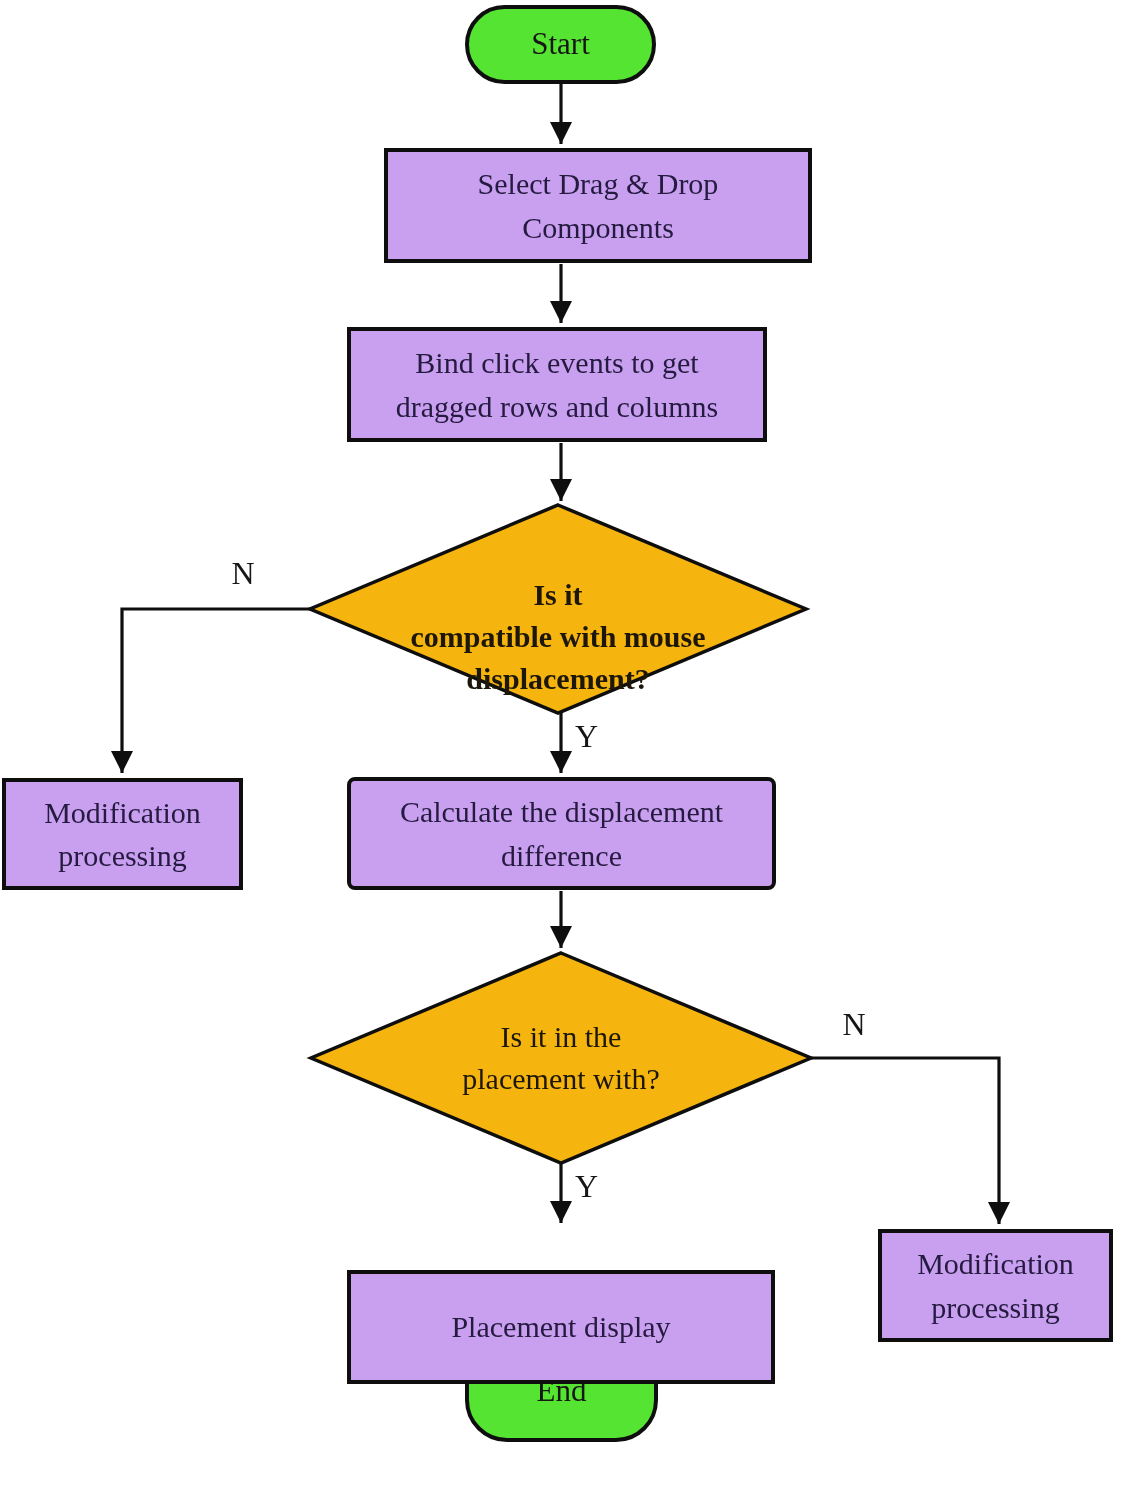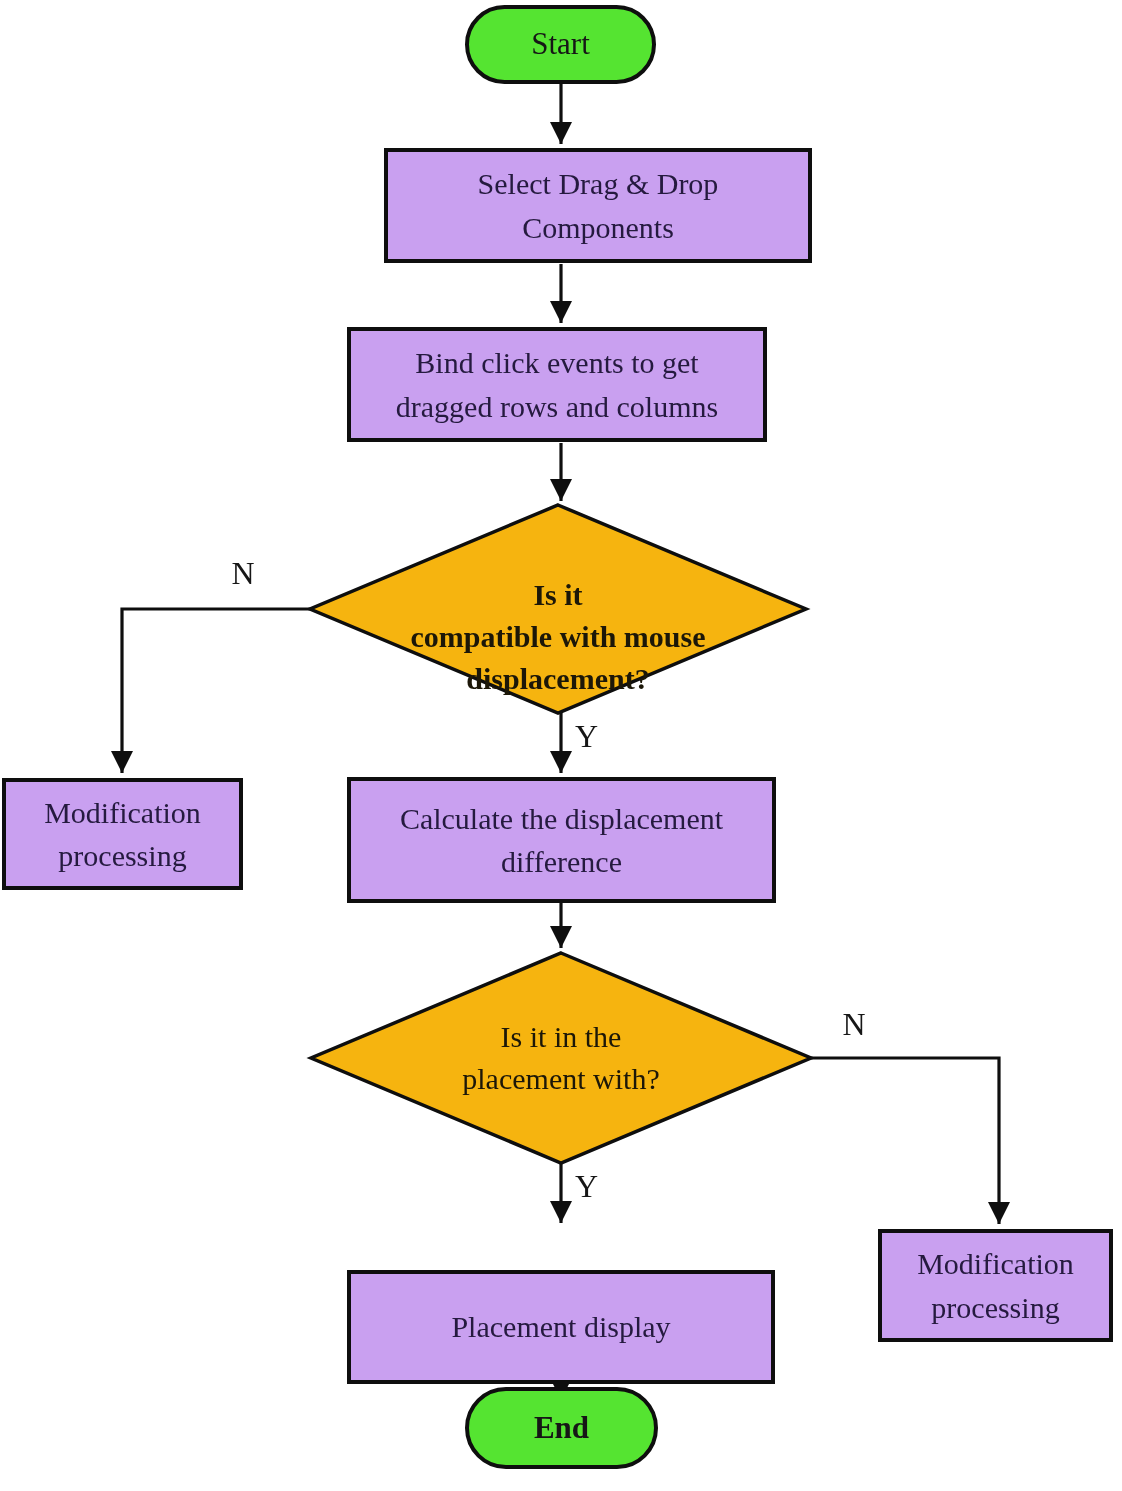--- a/index.html
+++ b/index.html
@@ -83,32 +83,32 @@
     <polyline points="811,1058 999,1058 999,1224" fill="none" stroke="#0e0e0e" stroke-width="3.2" marker-end="url(#arrow)"></polyline>
     <polyline points="561,1163 561,1223" fill="none" stroke="#0e0e0e" stroke-width="3.2" marker-end="url(#arrow)"></polyline>
     <polyline points="561,1343 561,1400" fill="none" stroke="#0e0e0e" stroke-width="3.2" marker-end="url(#arrow)"></polyline>
 
     <polygon points="558,505 806,609 558,713 310,609" fill="#F6B40F" stroke="#0e0e0e" stroke-width="3.5" stroke-linejoin="miter"></polygon>
     <polygon points="561,953 811,1058 561,1163 311,1058" fill="#F6B40F" stroke="#0e0e0e" stroke-width="3.5" stroke-linejoin="miter"></polygon>
   </svg>
 
   <div class="node terminator" style="left:465px; top:5px; width:191px; height:79px;">Start</div>
 
-  <div class="node terminator" style="left:465px; top:1387px; width:193px; height:82px;font-weight:bold;">End</div>
+  <div class="node terminator" style="left:465px; top:1340px; width:193px; height:102px;">End</div>
 
   <div class="node process" style="left:347px; top:148px; width:428px; height:115px;margin-left:37px;">Select Drag &amp; Drop
 Components</div>
 
   <div class="node process" style="left:347px; top:327px; width:420px; height:115px;">Bind click events to get
 dragged rows and columns</div>
 
   <div class="node process" style="left:2px; top:778px; width:241px; height:112px;">Modification
 processing</div>
 
-  <div class="node process" style="left:347px; top:777px; width:429px; height:126px;">Calculate the displacement
+  <div class="node process" style="left:347px; top:777px; width:429px; height:113px;border-radius:8px;">Calculate the displacement
 difference</div>
 
   <div class="node process" style="left:347px; top:1228px; width:428px; height:114px;margin-top:42px;">Placement display</div>
 
   <div class="node process" style="left:878px; top:1229px; width:235px; height:113px;">Modification
 processing</div>
 
   <div class="decision-label" style="left:358px; top:563px; width:400px; height:148px;font-weight:bold;">Is it
 compatible with mouse
 displacement?</div>

